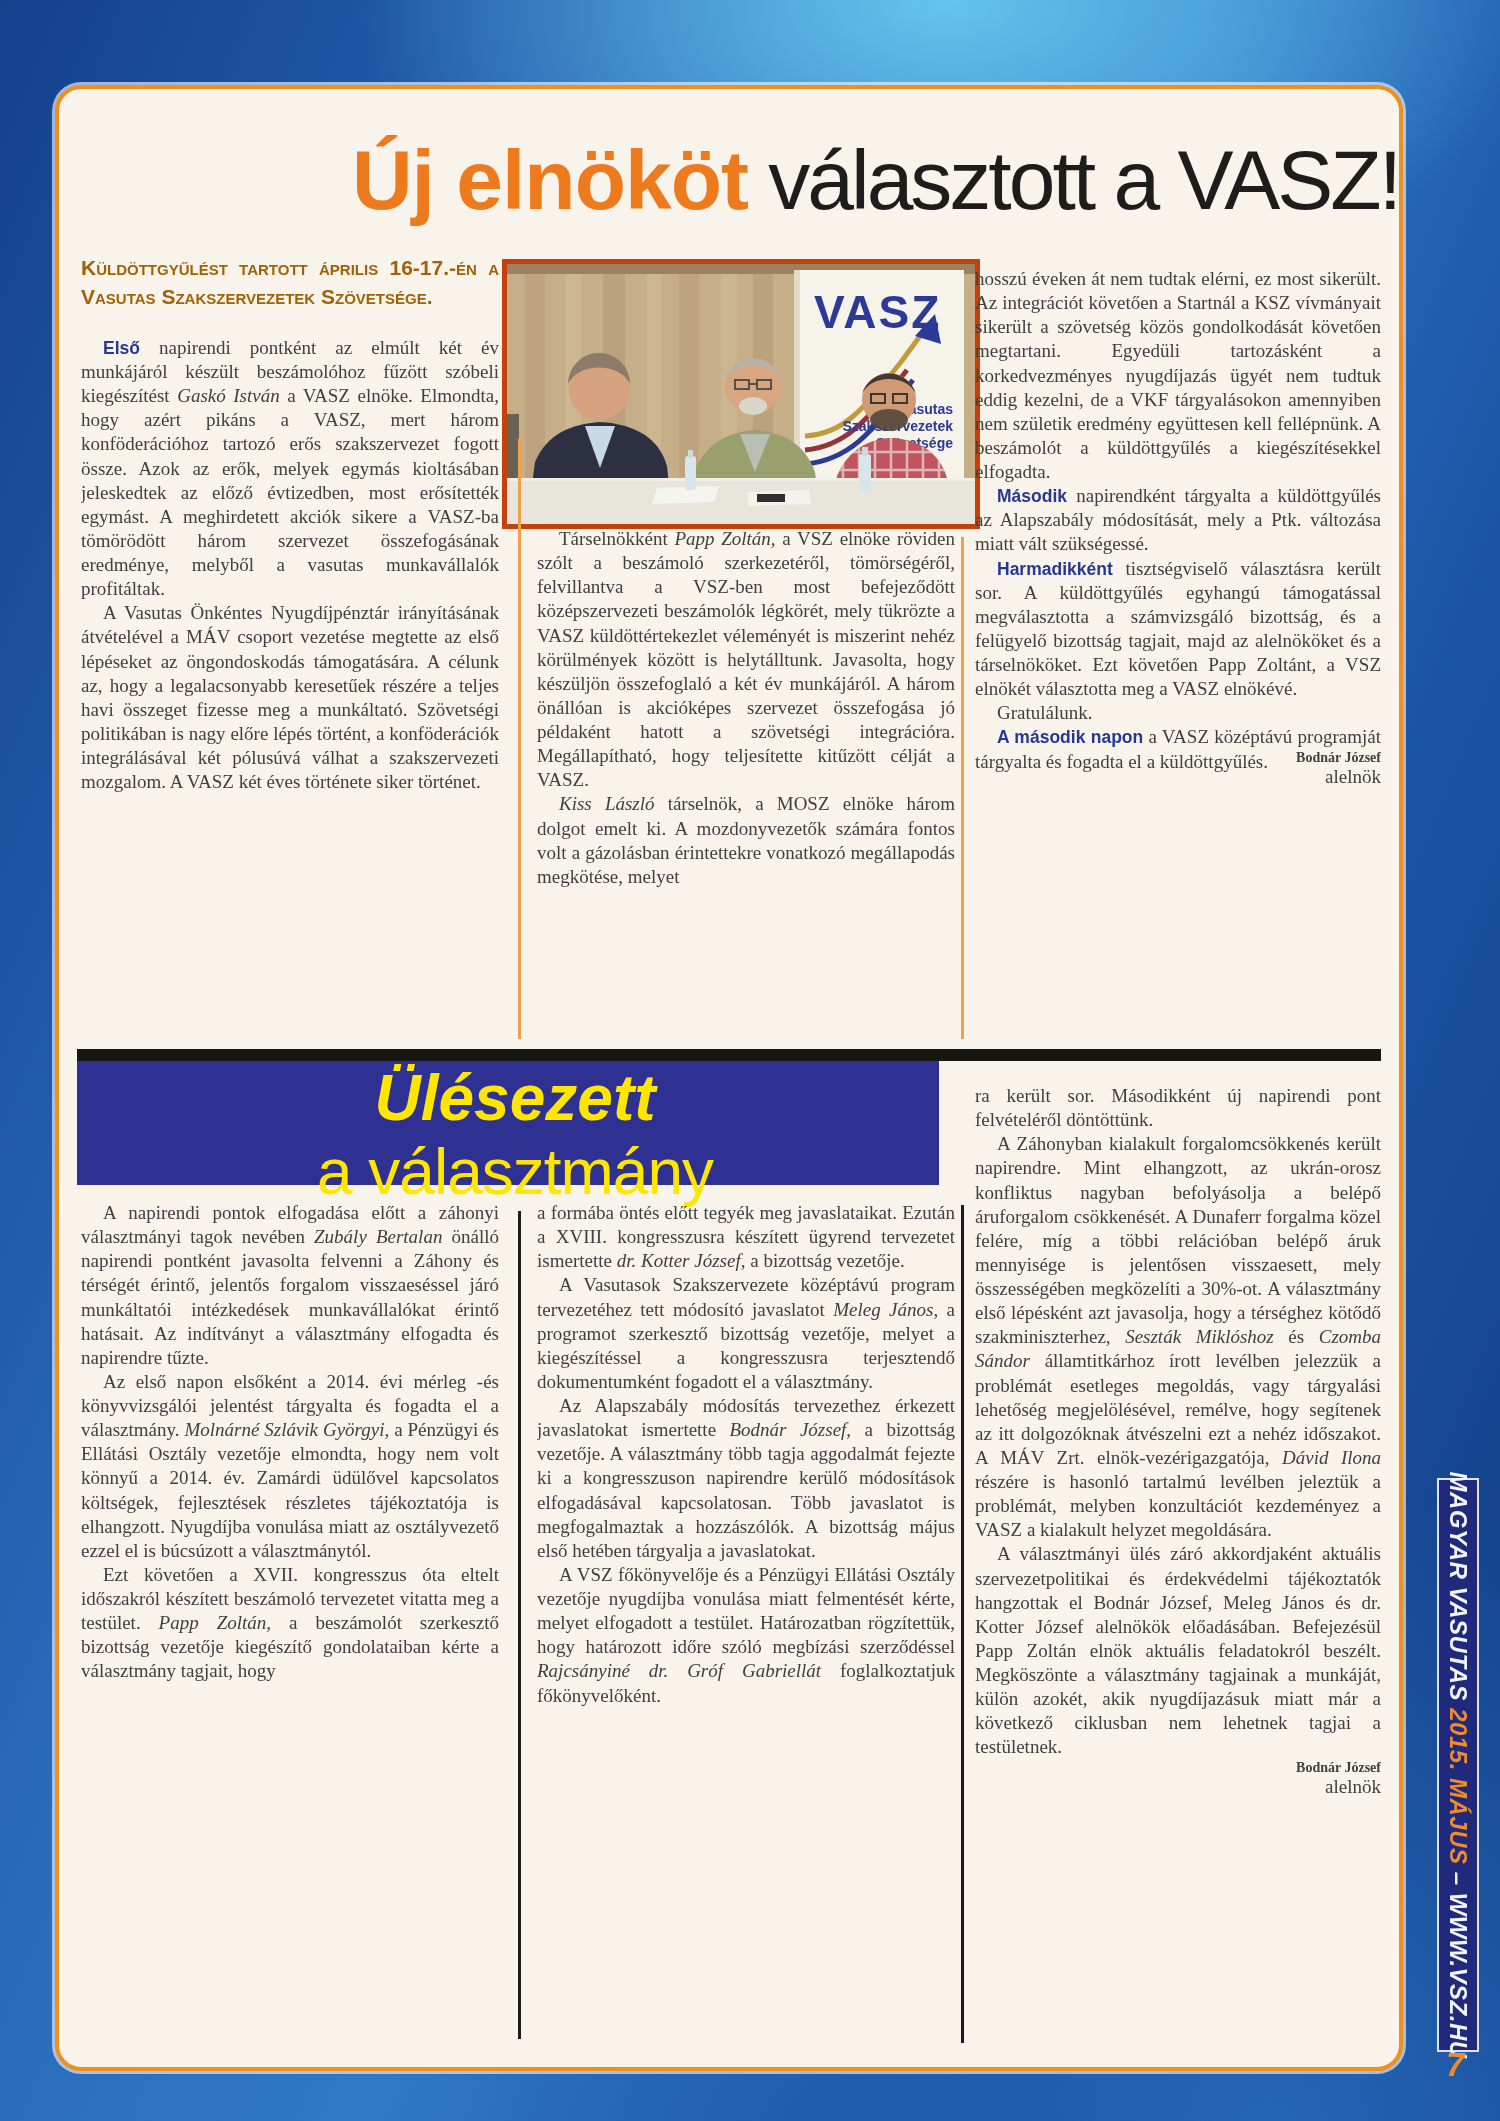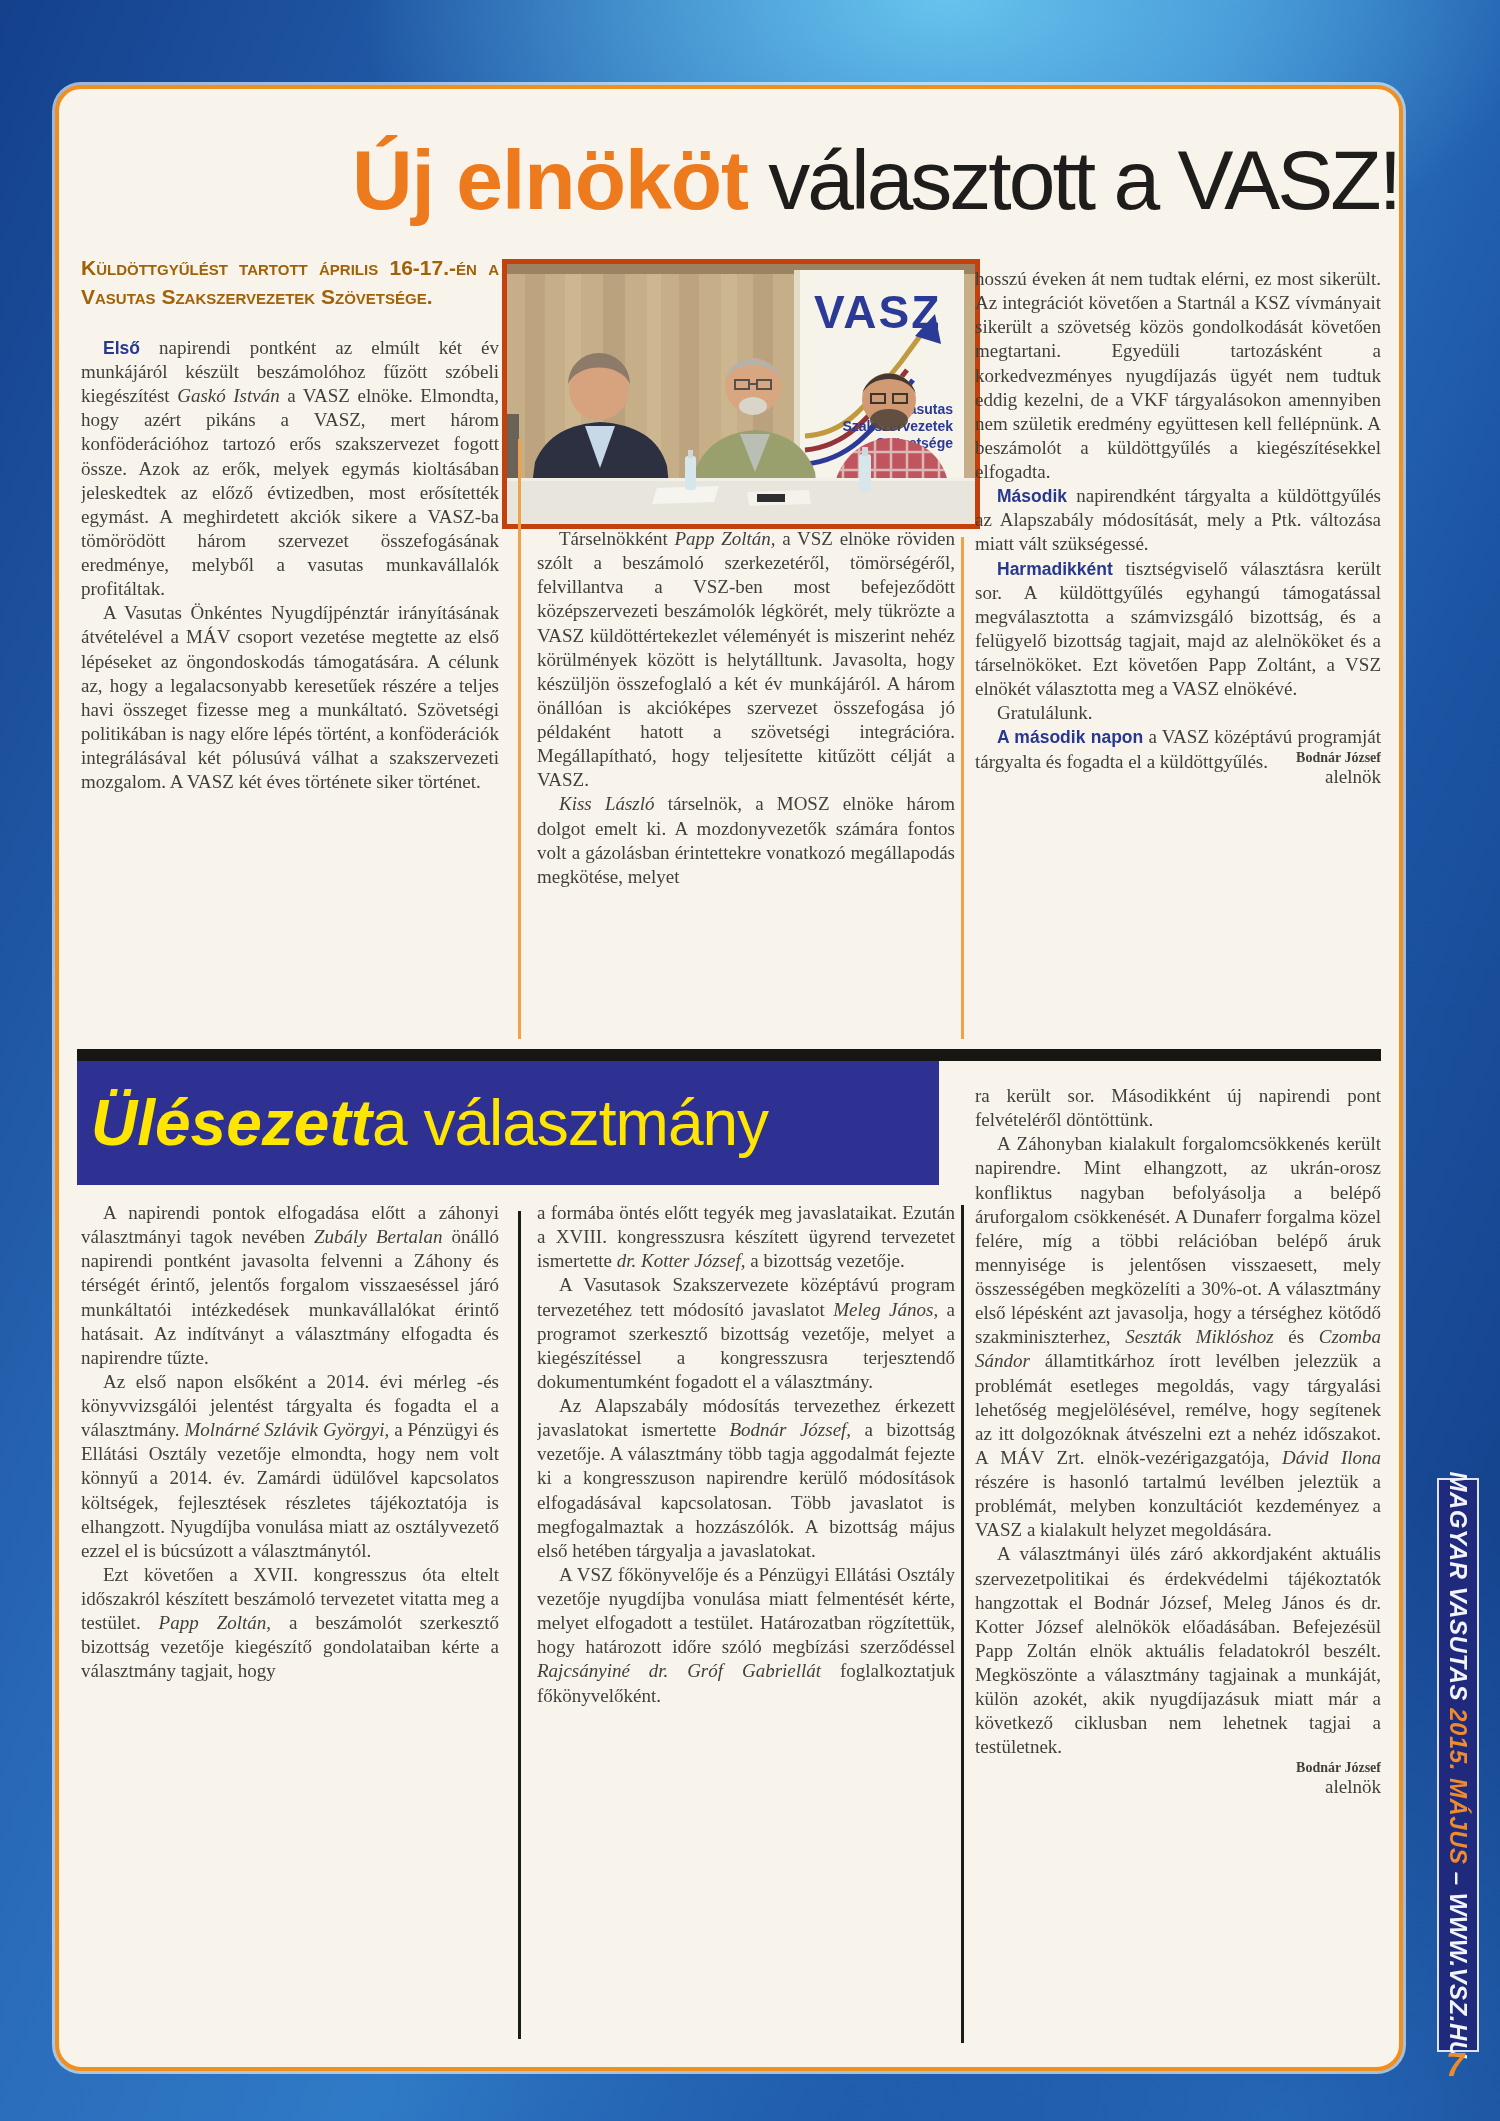--- a/index.html
+++ b/index.html
@@ -47,21 +47,21 @@
   .photo{
     position:absolute;left:443px;top:170px;width:468px;height:260px;
     border:5px solid #c2410c;background:#c6ae88;
   }
   .photo svg{display:block;}
   
   .rule{position:absolute;left:18px;top:960px;width:1304px;height:12px;background:#161613;}
   .banner{
     position:absolute;left:18px;top:972px;width:862px;height:124px;background:#2e3192;
     display:flex;align-items:center;padding-left:14px;box-sizing:border-box;
-    font-family:"Liberation Sans",sans-serif;white-space:nowrap;
+    font-family:"Liberation Sans",sans-serif;white-space:nowrap;flex-direction:column;
   }
   .b-hl{font-size:64px;font-weight:700;font-style:italic;color:#ffe600;letter-spacing:0px;}
   .b-rest{font-size:64px;font-weight:400;color:#ffe600;letter-spacing:-1px;}
   .a2c1{left:22px;top:1112px;width:418px;height:842px;}
   .a2c2{left:478px;top:1112px;width:418px;height:842px;}
   .a2c3{left:916px;top:995px;width:406px;height:960px;}
   
   .sidebar{
     position:absolute;left:1437px;top:1478px;width:42px;height:574px;
     background:#202a7c;border:2px solid #dfe3f2;box-sizing:border-box;

